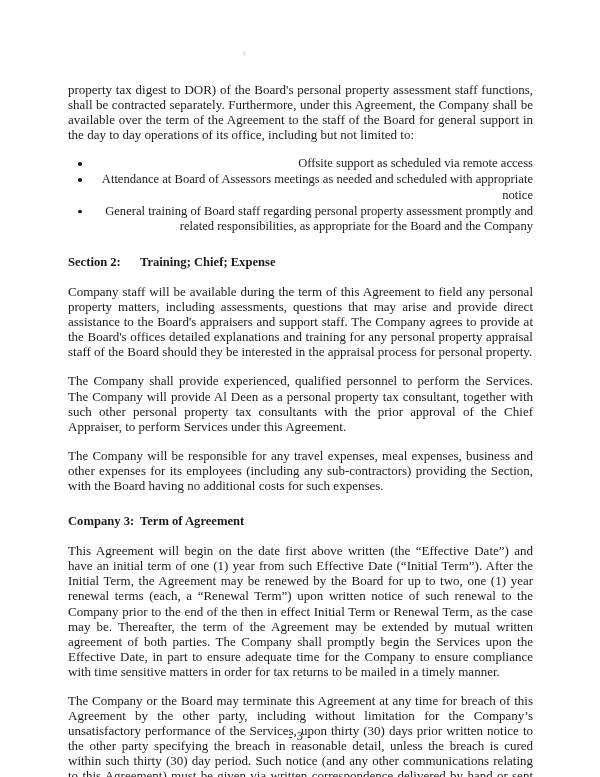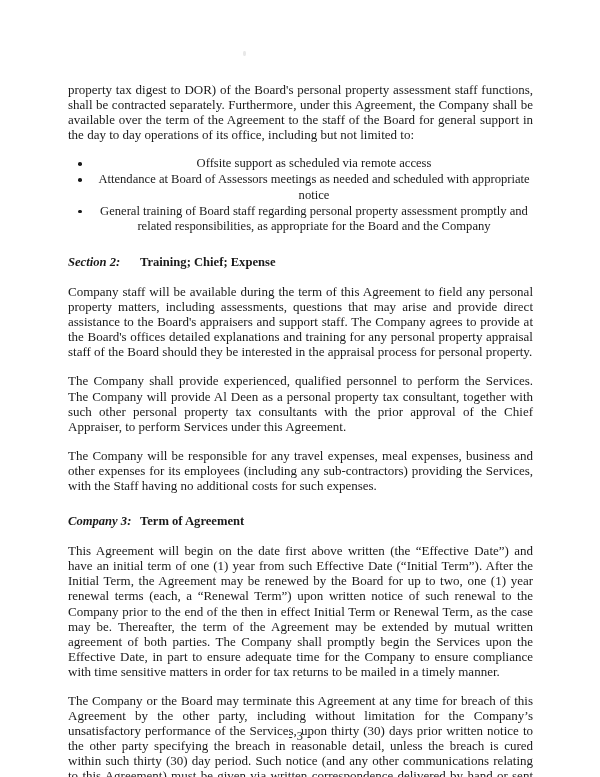--- a/index.html
+++ b/index.html
@@ -58,21 +58,21 @@
     list-style: none;
     margin: 0 0 14px 0;
     padding: 0;
   }
   ul.bullets li {
     position: relative;
     padding-left: 27px;
     margin: 0 0 1px 0;
     font-size: 12.6px;
     line-height: 15.1px;
-    text-align: center;
+    text-align: right;
   }
   ul.bullets li .bullet-dot {
     position: absolute;
     left: 10px;
     top: 6px;
     width: 3.6px;
     height: 3.6px;
     border-radius: 50%;
     background: #1a1a1a;
   }
@@ -82,21 +82,20 @@
     margin: 0 0 14px 0;
     font-size: 12.6px;
     line-height: 15.1px;
     font-weight: bold;
     display: block;
     white-space: nowrap;
   }
   .section-heading .sec-label {
     display: inline-block;
     width: 72px;
-    font-style: italic;
   }
   .section-heading .sec-title {
     display: inline-block;
   }
 
   .spacer-sm { height: 7px; }
 
   
   .page-number {
     position: absolute;
@@ -138,21 +137,21 @@
     <div class="spacer-sm"></div>
 
     <div class="section-heading">
       <span class="sec-label">Section 2:</span><span class="sec-title">Training; Chief; Expense</span>
     </div>
 
     <p class="body-para">Company staff will be available during the term of this Agreement to field any personal property matters, including assessments, questions that may arise and provide direct assistance to the Board's appraisers and support staff. The Company agrees to provide at the Board's offices detailed explanations and training for any personal property appraisal staff of the Board should they be interested in the appraisal process for personal property.</p>
 
     <p class="body-para">The Company shall provide experienced, qualified personnel to perform the Services.   The Company will provide Al Deen as a personal property tax consultant, together with such other personal property tax consultants with the prior approval of the Chief Appraiser, to perform Services under this Agreement.</p>
 
-    <p class="body-para">The Company will be responsible for any travel expenses, meal expenses, business and other expenses for its employees (including any sub-contractors) providing the Services, with the Staff having no additional costs for such expenses.</p>
+    <p class="body-para">The Company will be responsible for any travel expenses, meal expenses, business and other expenses for its employees (including any sub-contractors) providing the Section, with the Board having no additional costs for such expenses.</p>
 
     <div class="spacer-sm"></div>
 
     <div class="section-heading">
       <span class="sec-label">Company 3:</span><span class="sec-title">Term of Agreement</span>
     </div>
 
     <p class="body-para">This Agreement will begin on the date first above written (the “Effective Date”) and have an initial term of one (1) year from such Effective Date (“Initial Term”).   After the Initial Term, the Agreement may be renewed by the Board for up to two, one (1) year renewal terms (each, a “Renewal Term”) upon written notice of such renewal to the Company prior to the end of the then in effect Initial Term or Renewal Term, as the case may be.   Thereafter, the term of the Agreement may be extended by mutual written agreement of both parties. The Company shall promptly begin the Services upon the Effective Date, in part to ensure adequate time for the Company to ensure compliance with time sensitive matters in order for tax returns to be mailed in a timely manner.</p>
 
     <p class="body-para">The Company or the Board may terminate this Agreement at any time for breach of this Agreement by the other party, including without limitation for the Company’s unsatisfactory performance of the Services, upon thirty (30) days prior written notice to the other party specifying the breach in reasonable detail, unless the breach is cured within such thirty (30) day period. Such notice (and any other communications relating to this Agreement) must be given via written correspondence delivered by hand or sent by certified or registered mail, return receipt requested, postage prepaid to the Company at the addresses shown on the cover page of this Agreement or to the Board at 300 N. Patterson St., Valdosta, Georgia 31601.</p>

